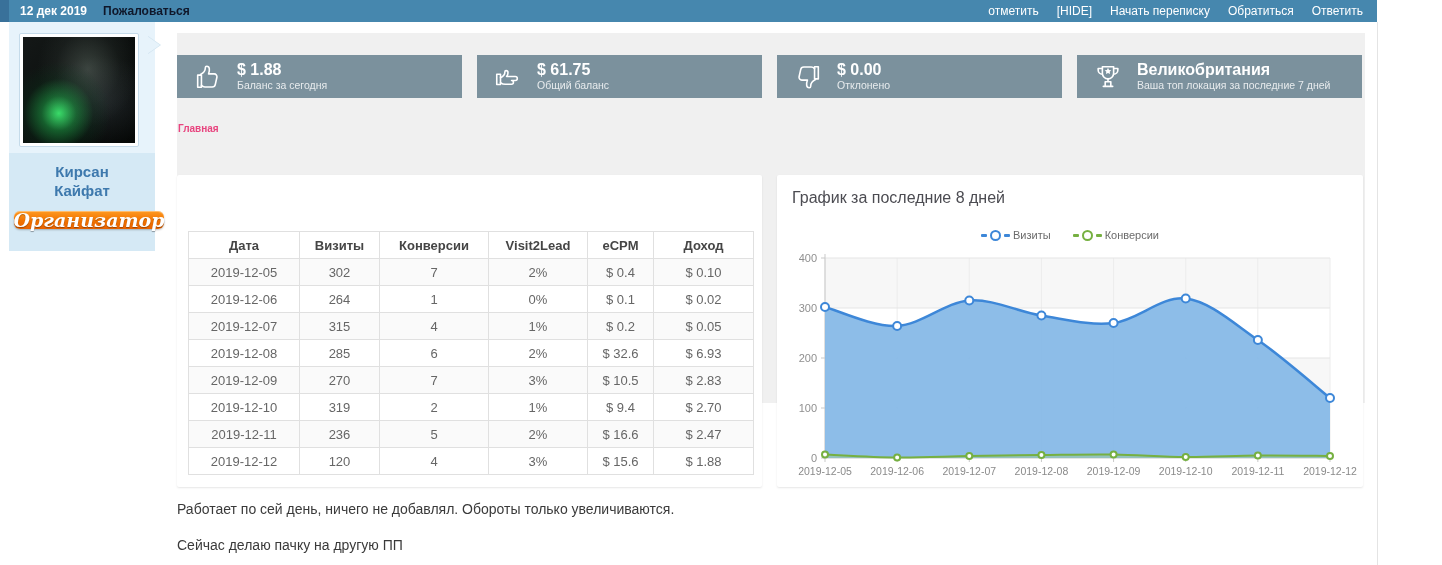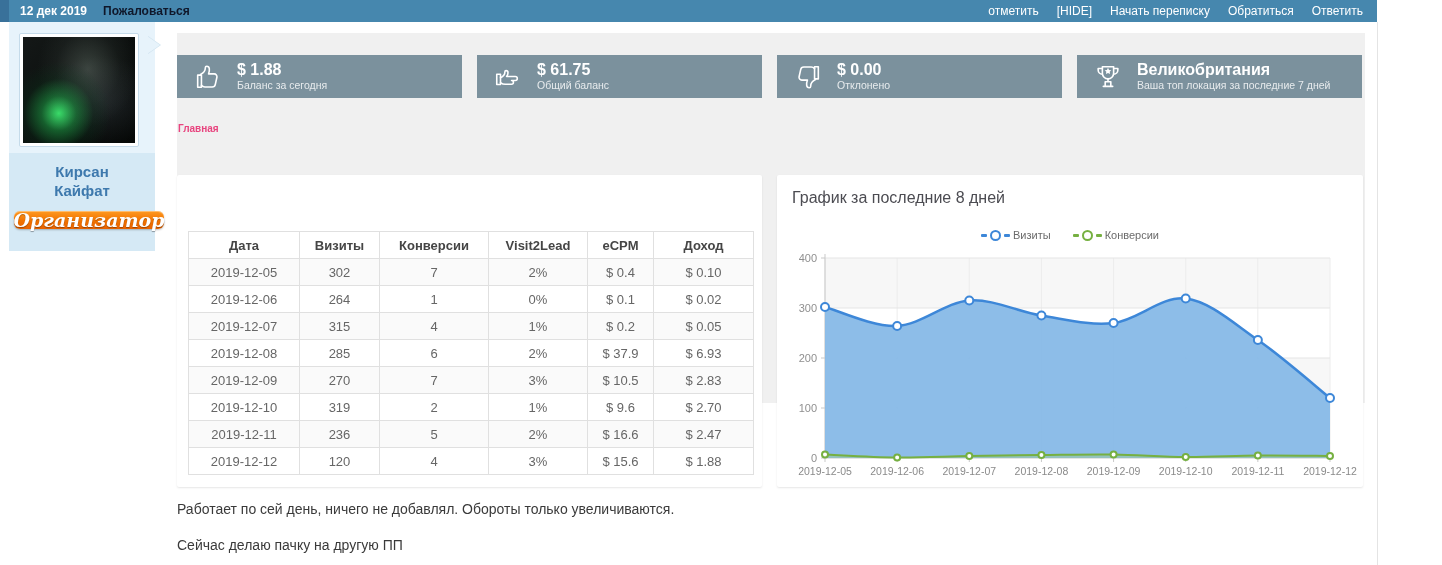--- a/index.html
+++ b/index.html
@@ -205,37 +205,37 @@
               <td class="c2">4</td>
               <td class="c3">1%</td>
               <td class="c4">$ 0.2</td>
               <td class="c5">$ 0.05</td>
             </tr>
             <tr>
               <td class="c0">2019-12-08</td>
               <td class="c1">285</td>
               <td class="c2">6</td>
               <td class="c3">2%</td>
-              <td class="c4">$ 37.9</td>
+              <td class="c4">$ 32.6</td>
               <td class="c5">$ 6.93</td>
             </tr>
             <tr>
               <td class="c0">2019-12-09</td>
               <td class="c1">270</td>
               <td class="c2">7</td>
               <td class="c3">3%</td>
               <td class="c4">$ 10.5</td>
               <td class="c5">$ 2.83</td>
             </tr>
             <tr>
               <td class="c0">2019-12-10</td>
               <td class="c1">319</td>
               <td class="c2">2</td>
               <td class="c3">1%</td>
-              <td class="c4">$ 9.6</td>
+              <td class="c4">$ 9.4</td>
               <td class="c5">$ 2.70</td>
             </tr>
             <tr>
               <td class="c0">2019-12-11</td>
               <td class="c1">236</td>
               <td class="c2">5</td>
               <td class="c3">2%</td>
               <td class="c4">$ 16.6</td>
               <td class="c5">$ 2.47</td>
             </tr>

